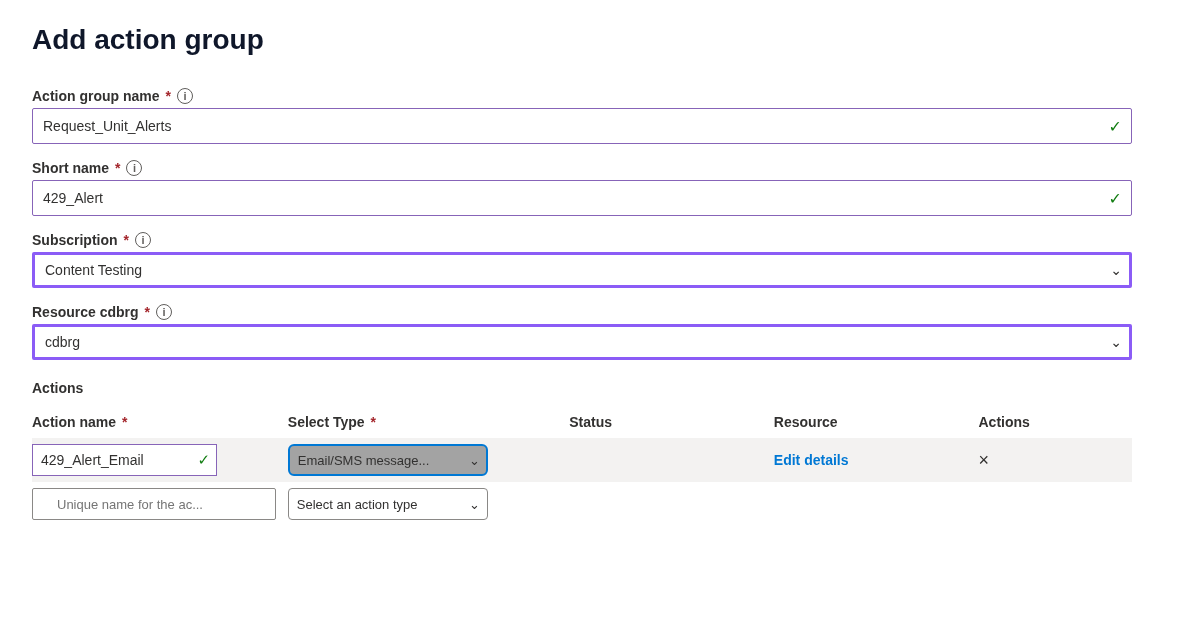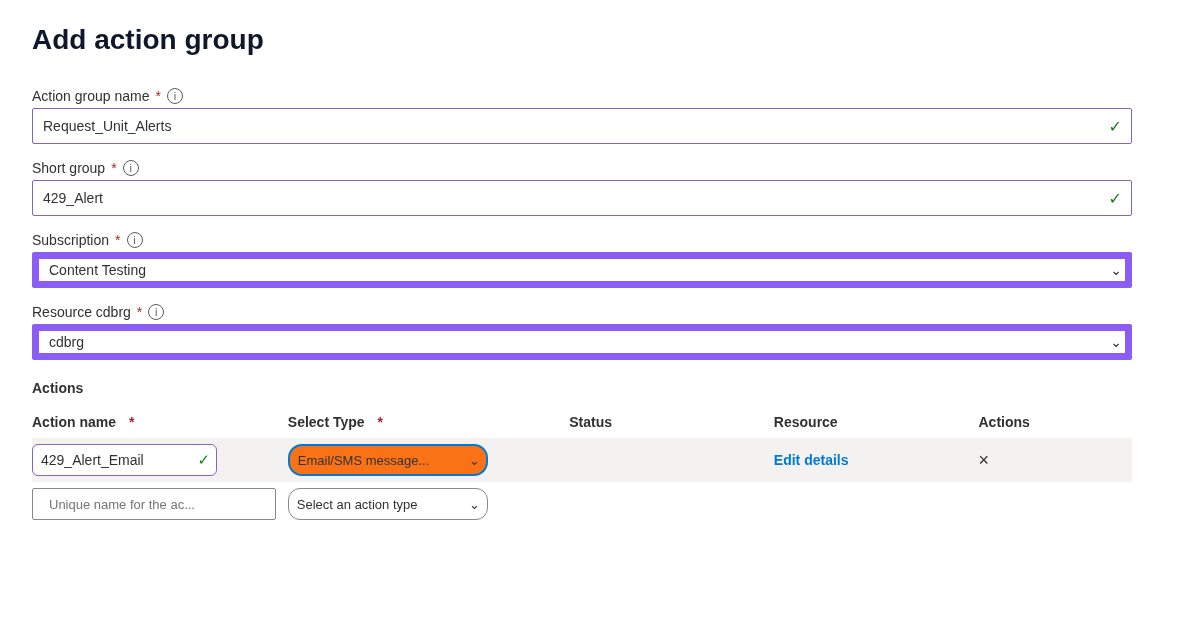--- a/index.html
+++ b/index.html
@@ -31,21 +31,21 @@
 
     .form-group {
       margin-bottom: 16px;
     }
 
     .form-label {
       display: flex;
       align-items: center;
       gap: 6px;
       font-size: 14px;
-      font-weight: 400;
+      font-weight: 700;
       color: #323130;
       margin-bottom: 4px;
     }
 
     .required-star {
       color: #a4262c;
     }
 
     .info-icon {
       display: inline-flex;
@@ -90,21 +90,21 @@
     }
 
     .dropdown-wrapper {
       position: relative;
       width: 100%;
     }
 
     .dropdown-select {
       width: 100%;
       height: 36px;
-      border: 7px solid #8b5cf6;
+      border: 3px solid #8b5cf6;
       border-radius: 2px;
       padding: 0 36px 0 10px;
       font-size: 14px;
       color: #323130;
       background: #ffffff;
       outline: none;
       appearance: none;
       cursor: pointer;
     }
 
@@ -181,34 +181,34 @@
     .table-input-wrapper {
       position: relative;
       display: inline-block;
       width: 185px;
     }
 
     .table-input {
       width: 100%;
       height: 32px;
       border: 1px solid #8764b8;
-      border-radius: 6px;
+      border-radius: 0;
       padding: 0 28px 0 8px;
       font-size: 14px;
       color: #323130;
       background: #ffffff;
       outline: none;
     }
 
     .table-input-placeholder {
       width: 100%;
       height: 32px;
       border: 1px solid #8a8886;
       border-radius: 2px;
-      padding: 0 16px;
+      padding: 0 24px;
       font-size: 13px;
       color: #a19f9d;
       background: #ffffff;
       outline: none;
     }
 
     .table-input-wrapper .check-icon {
       position: absolute;
       right: 7px;
       top: 50%;
@@ -221,35 +221,35 @@
     .table-dropdown-wrapper {
       position: relative;
       display: inline-block;
       width: 200px;
     }
 
     .table-dropdown {
       width: 100%;
       height: 32px;
       border: 2px solid #0078d4;
-      border-radius: 14px;
+      border-radius: 6px;
       padding: 0 28px 0 8px;
       font-size: 13px;
       color: #323130;
-      background: #f97316;
+      background: #a3a3a3;
       outline: none;
       appearance: none;
       cursor: pointer;
     }
 
     .table-dropdown-placeholder {
       width: 100%;
       height: 32px;
       border: 1px solid #8a8886;
-      border-radius: 12px;
+      border-radius: 4px;
       padding: 0 28px 0 8px;
       font-size: 13px;
       color: #323130;
       background: #ffffff;
       outline: none;
       appearance: none;
       cursor: pointer;
     }
 
     .table-dropdown-wrapper .chevron-icon {
@@ -272,21 +272,21 @@
     .delete-icon {
       font-size: 18px;
       color: #323130;
       cursor: pointer;
       font-style: normal;
     }
 
     .th-required {
       display: flex;
       align-items: center;
-      gap: 9px;
+      gap: 2px;
     }
   </style>
 </head>
 <body>
 
 <h1 class="page-title">Add action group</h1>
 
 <div class="form-section">
 
   <div class="form-group">
@@ -296,21 +296,21 @@
       <span class="info-icon">i</span>
     </div>
     <div class="input-wrapper">
       <input class="form-input" type="text" value="Request_Unit_Alerts" style="">
       <span class="check-icon">✓</span>
     </div>
   </div>
 
   <div class="form-group">
     <div class="form-label">
-      <span>Short group</span>
+      <span>Short name</span>
       <span class="required-star">*</span>
       <span class="info-icon">i</span>
     </div>
     <div class="input-wrapper">
       <input class="form-input" type="text" value="429_Alert" style="">
       <span class="check-icon">✓</span>
     </div>
   </div>
 
   <div class="form-group">

